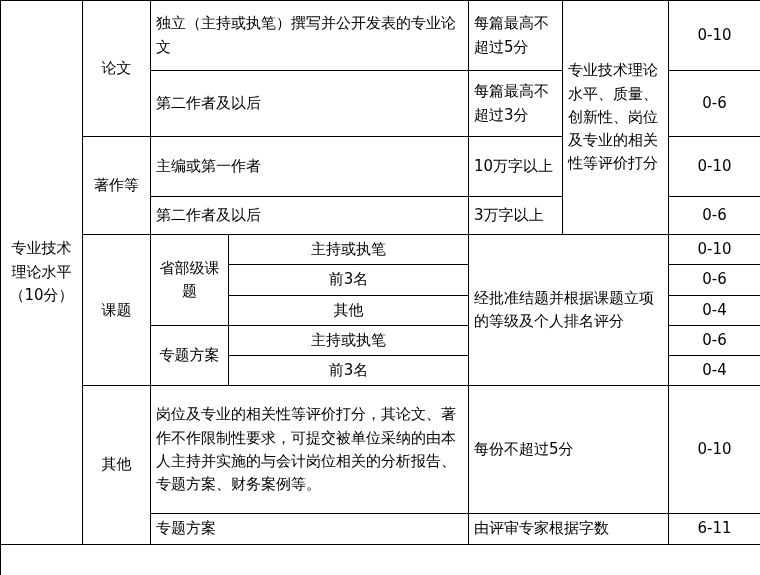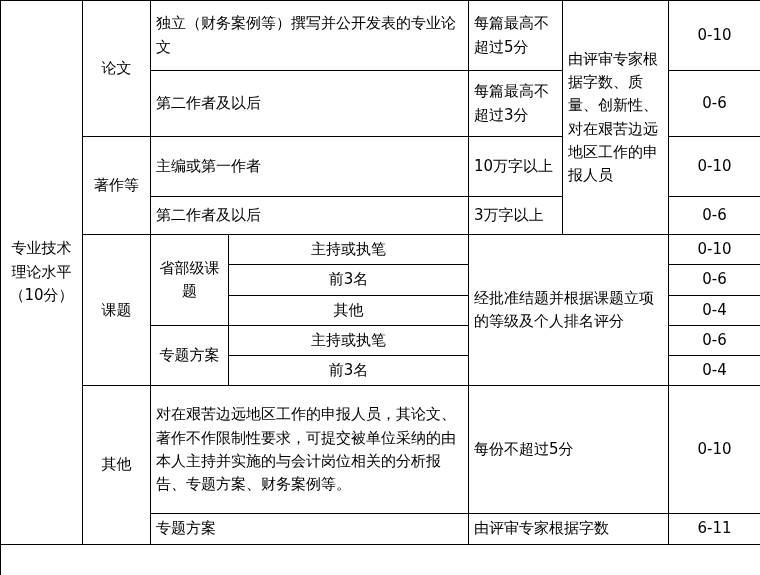--- a/index.html
+++ b/index.html
@@ -75,23 +75,23 @@
       <col style="width:92px">
     </colgroup>
     <tbody>
 
       <tr>
         <td class="c-center" rowspan="12">
           <span class="cell-text">专业技术理论水平</span>
           <span class="cell-text">（10分）</span>
         </td>
         <td class="c-center" rowspan="2">论文</td>
-        <td class="c-left" colspan="2" style="height:70px">独立（财务案例等）撰写并公开发表的专业论文</td>
+        <td class="c-left" colspan="2" style="height:70px">独立（主持或执笔）撰写并公开发表的专业论文</td>
         <td class="c-left">每篇最高不超过5分</td>
-        <td class="c-left" rowspan="4">由评审专家根据字数、质量、创新性、对在艰苦边远地区工作的申报人员</td>
+        <td class="c-left" rowspan="4">专业技术理论水平、质量、创新性、岗位及专业的相关性等评价打分</td>
         <td class="score">0-10</td>
       </tr>
 
       <tr>
         <td class="c-left" colspan="2" style="height:66px">第二作者及以后</td>
         <td class="c-left">每篇最高不超过3分</td>
         <td class="score">0-6</td>
       </tr>
 
       <tr>
@@ -131,21 +131,21 @@
         <td class="score">0-6</td>
       </tr>
 
       <tr>
         <td class="c-center" style="height:26px">前3名</td>
         <td class="score">0-4</td>
       </tr>
 
       <tr>
         <td class="c-center" rowspan="2">其他</td>
-        <td class="c-left" colspan="2" style="height:128px">对在艰苦边远地区工作的申报人员，其论文、著作不作限制性要求，可提交被单位采纳的由本人主持并实施的与会计岗位相关的分析报告、专题方案、财务案例等。</td>
+        <td class="c-left" colspan="2" style="height:128px">岗位及专业的相关性等评价打分，其论文、著作不作限制性要求，可提交被单位采纳的由本人主持并实施的与会计岗位相关的分析报告、专题方案、财务案例等。</td>
         <td class="c-left" colspan="2">每份不超过5分</td>
         <td class="score">0-10</td>
       </tr>
 
       <tr>
         <td class="c-left" colspan="2" style="height:30px">专题方案</td>
         <td class="c-left" colspan="2">由评审专家根据字数</td>
         <td class="score">6-11</td>
       </tr>
     </tbody>

